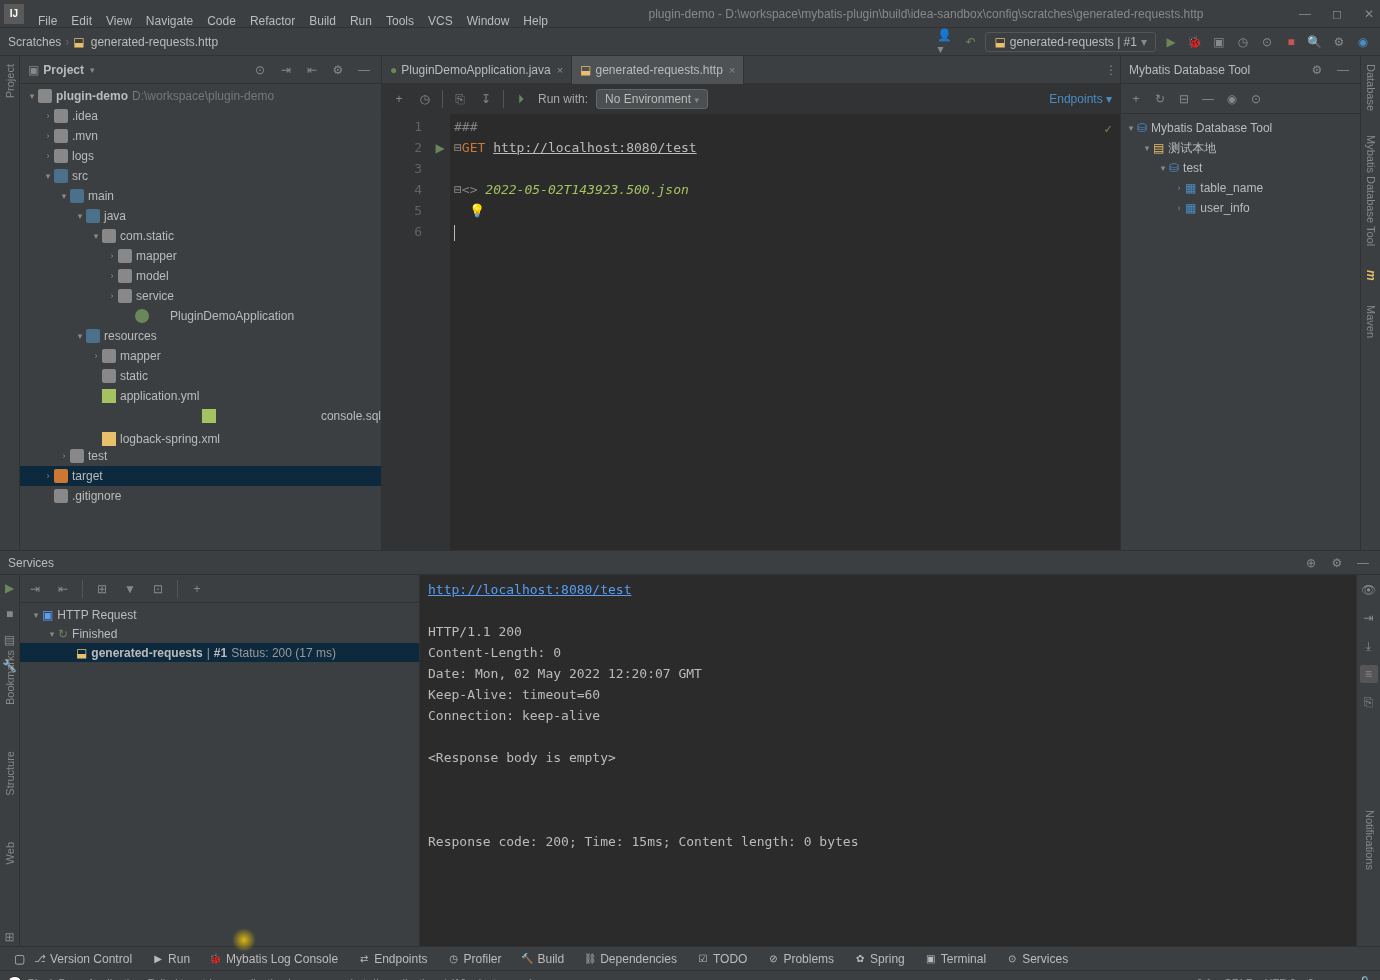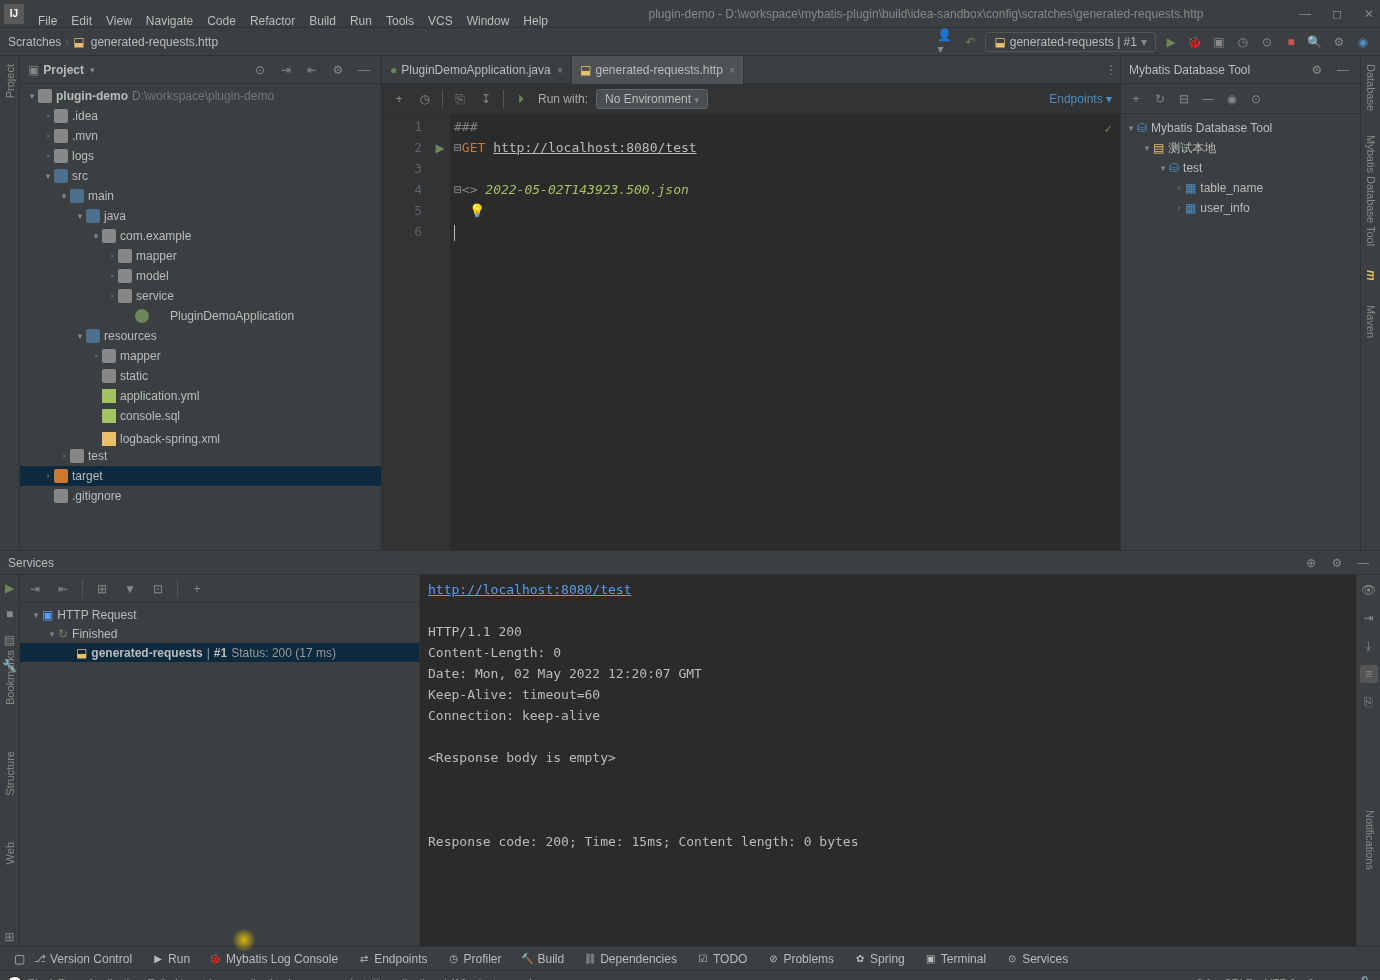--- a/index.html
+++ b/index.html
@@ -194,21 +194,21 @@
             <span class="tree-label">main</span>
           </div>
           <div class="tree-row" style="padding-left: 54px;">
             <span class="chev">▾</span>
             <span class="folder-icon blue"></span>
             <span class="tree-label">java</span>
           </div>
           <div class="tree-row" style="padding-left: 70px;">
             <span class="chev">▾</span>
             <span class="folder-icon gray"></span>
-            <span class="tree-label">com.example</span>
+            <span class="tree-label">com.static</span>
           </div>
           <div class="tree-row" style="padding-left: 86px;">
             <span class="chev">›</span>
             <span class="folder-icon gray"></span>
             <span class="tree-label">mapper</span>
           </div>
           <div class="tree-row" style="padding-left: 86px;">
             <span class="chev">›</span>
             <span class="folder-icon gray"></span>
             <span class="tree-label">model</span>
@@ -236,21 +236,21 @@
           <div class="tree-row" style="padding-left: 70px;">
             <span class="chev"></span>
             <span class="folder-icon gray"></span>
             <span class="tree-label">static</span>
           </div>
           <div class="tree-row" style="padding-left: 70px;">
             <span class="chev"></span>
             <span class="file-icon yaml"></span>
             <span class="tree-label">application.yml</span>
           </div>
-          <div class="tree-row" style="padding-left: 70px;">
+          <div class="tree-row" style="padding-left: 70px; justify-content: space-between;">
             <span class="chev"></span>
             <span class="file-icon yaml"></span>
             <span class="tree-label">console.sql</span>
           </div>
           <div class="tree-row" style="padding-left: 70px; align-items: flex-end;">
             <span class="chev"></span>
             <span class="file-icon xml"></span>
             <span class="tree-label">logback-spring.xml</span>
           </div>
           <div class="tree-row" style="padding-left: 38px;">

